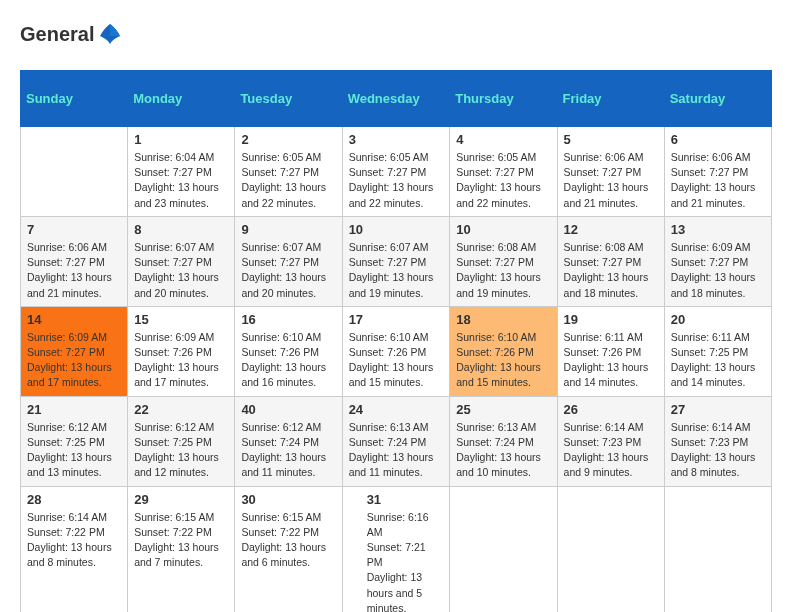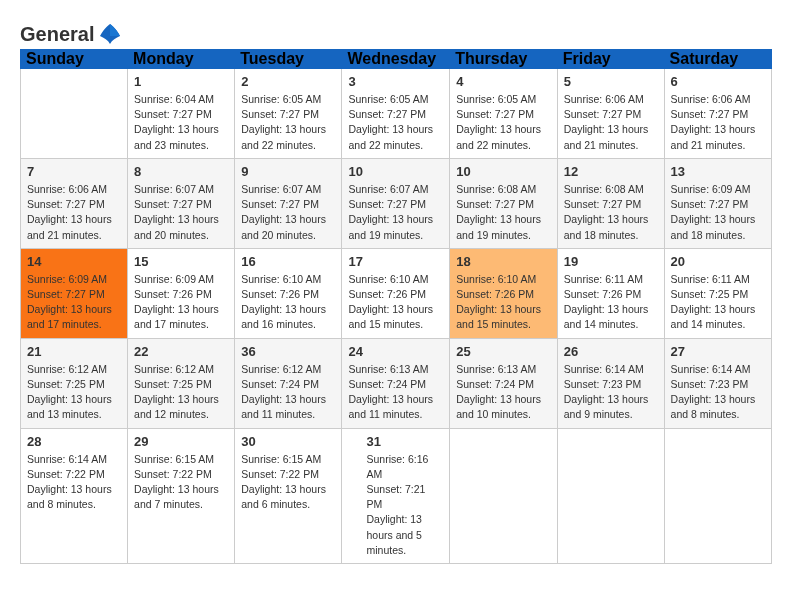--- a/index.html
+++ b/index.html
@@ -7,21 +7,21 @@
       font-family: Arial, sans-serif;
       background: #fff;
       width: 792px;
       min-height: 612px;
       padding: 20px;
     }
     .header-area {
       display: flex;
       justify-content: space-between;
       align-items: center;
-      margin-bottom: 1px;
+      margin-bottom: 22px;
     }
     .logo {
       display: flex;
       align-items: center;
     }
     .logo-icon {
       width: 28px;
       height: 28px;
       margin-left: 2px;
     }
@@ -38,24 +38,24 @@
       color: #333;
       margin-top: 2px;
     }
     .calendar-table {
       width: 100%;
       border-collapse: collapse;
       border: 1px solid #ccc;
     }
     .calendar-table th {
       background-color: #1565c0;
-      color: #000000;
-      font-size: 16px;
+      color: #5eead4;
+      font-size: 13px;
       font-weight: bold;
-      padding: 0 5px;
+      padding: 20px 5px;
       text-align: left;
       border: 1px solid #1565c0;
     }
     .calendar-table td {
       vertical-align: top;
       border: 1px solid #ccc;
       padding: 5px 6px;
       font-size: 11px;
       color: #333;
       min-height: 80px;
@@ -202,21 +202,21 @@
       <tr>
         <td style="background-color: rgb(245, 245, 245);">
           <span class="day-number">21</span>
           <div class="cell-content">Sunrise: 6:12 AM<br>Sunset: 7:25 PM<br>Daylight: 13 hours and 13 minutes.</div>
         </td>
         <td style="background-color: rgb(245, 245, 245);">
           <span class="day-number">22</span>
           <div class="cell-content">Sunrise: 6:12 AM<br>Sunset: 7:25 PM<br>Daylight: 13 hours and 12 minutes.</div>
         </td>
         <td style="background-color: rgb(245, 245, 245);">
-          <span class="day-number">36</span>
+          <span class="day-number">40</span>
           <div class="cell-content">Sunrise: 6:12 AM<br>Sunset: 7:24 PM<br>Daylight: 13 hours and 11 minutes.</div>
         </td>
         <td style="background-color: rgb(245, 245, 245);">
           <span class="day-number">24</span>
           <div class="cell-content">Sunrise: 6:13 AM<br>Sunset: 7:24 PM<br>Daylight: 13 hours and 11 minutes.</div>
         </td>
         <td style="background-color: rgb(245, 245, 245);">
           <span class="day-number">25</span>
           <div class="cell-content">Sunrise: 6:13 AM<br>Sunset: 7:24 PM<br>Daylight: 13 hours and 10 minutes.</div>
         </td>

